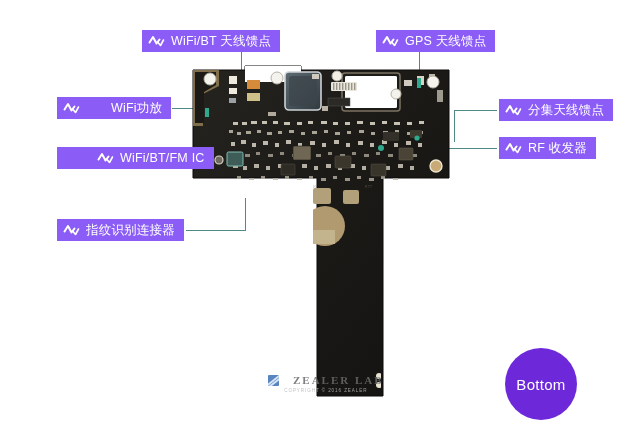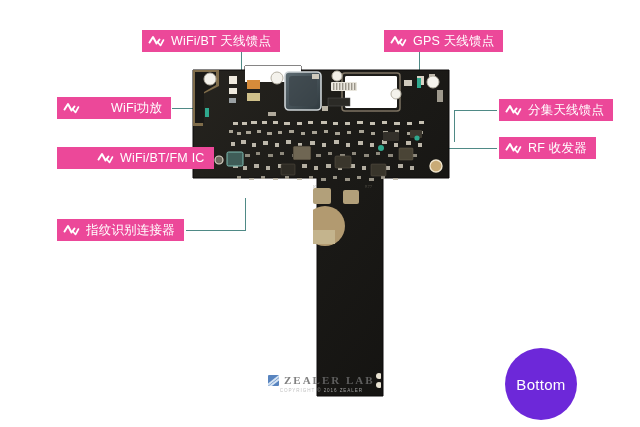--- a/index.html
+++ b/index.html
@@ -15,21 +15,21 @@
 
   
   #leaders{position:absolute;left:0;top:0;width:640px;height:427px;pointer-events:none;}
 
   
   .callout{
     position:absolute;
     display:flex;align-items:center;
     height:22px;
     padding:0 9px 0 6px;
-    background:#ec4899;
+    background:#8b5cf6;
     color:#ffffff;
     font-size:12.5px;
     line-height:22px;
     white-space:nowrap;
     letter-spacing:.2px;
     box-sizing:border-box;
   }
   .callout .wave{
     width:17px;height:14px;flex:0 0 17px;margin-right:6px;
     display:block;
@@ -46,20 +46,21 @@
     display:flex;flex-direction:column;align-items:center;
     opacity:.85;
   }
   #wm-row{display:flex;align-items:center;gap:5px;}
   #wm-mark{width:11px;height:11px;background:#3b6fb5;position:relative;overflow:hidden;border-radius:1px;}
   #wm-mark:before{content:"";position:absolute;left:-2px;top:4px;width:16px;height:2px;background:#cfe0f2;transform:rotate(-38deg);}
   #wm-mark:after{content:"";position:absolute;left:-2px;top:7px;width:16px;height:1.5px;background:#cfe0f2;transform:rotate(-38deg);}
   #wm-name{
     font-size:11px;font-weight:bold;color:#6b6b6b;letter-spacing:2px;
     font-family:"Liberation Serif","DejaVu Serif",serif;
+    margin-left:9px;
   }
   #wm-sub{
     margin-top:2px;font-size:4.6px;color:#b5b5b5;letter-spacing:.9px;
     font-family:"Liberation Sans","DejaVu Sans",sans-serif;
   }
 
   
   #bottom-badge{
     position:absolute;left:505px;top:348px;
     width:72px;height:72px;border-radius:50%;
@@ -404,21 +405,21 @@
   </div>
 
   <div class="callout" style="left:142px;top:30px;">
     <svg class="wave" viewBox="0 0 17 14">
       <path d="M1.5 8.5 L5 3 L8.5 9.5 L11.5 5.5" fill="none" stroke="#ffffff" stroke-width="2" stroke-linecap="round" stroke-linejoin="round"></path>
       <path d="M10 8.5 L12.5 11.5 L15.5 6" fill="none" stroke="#ffffff" stroke-width="1.6" stroke-linecap="round" stroke-linejoin="round"></path>
     </svg>
     <span class="txt">WiFi/BT 天线馈点</span>
   </div>
 
-  <div class="callout" style="left:384px;top:30px;">
+  <div class="callout" style="left:376px;top:30px;">
     <svg class="wave" viewBox="0 0 17 14">
       <path d="M1.5 8.5 L5 3 L8.5 9.5 L11.5 5.5" fill="none" stroke="#ffffff" stroke-width="2" stroke-linecap="round" stroke-linejoin="round"></path>
       <path d="M10 8.5 L12.5 11.5 L15.5 6" fill="none" stroke="#ffffff" stroke-width="1.6" stroke-linecap="round" stroke-linejoin="round"></path>
     </svg>
     <span class="txt">GPS 天线馈点</span>
   </div>
 
   <div class="callout" style="left:57px;top:97px;gap:25px;">
     <svg class="wave" viewBox="0 0 17 14">
       <path d="M1.5 8.5 L5 3 L8.5 9.5 L11.5 5.5" fill="none" stroke="#ffffff" stroke-width="2" stroke-linecap="round" stroke-linejoin="round"></path>

